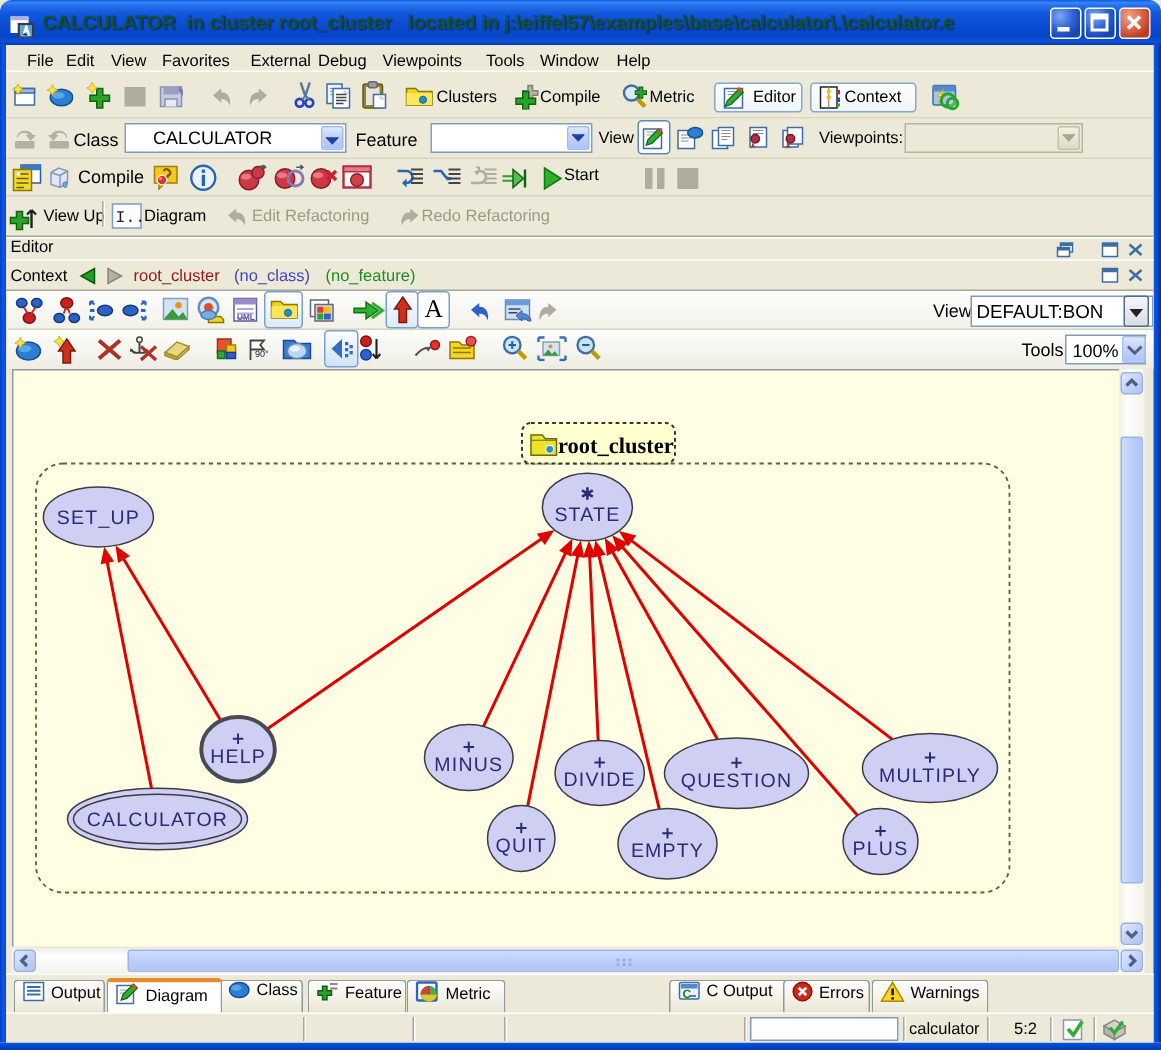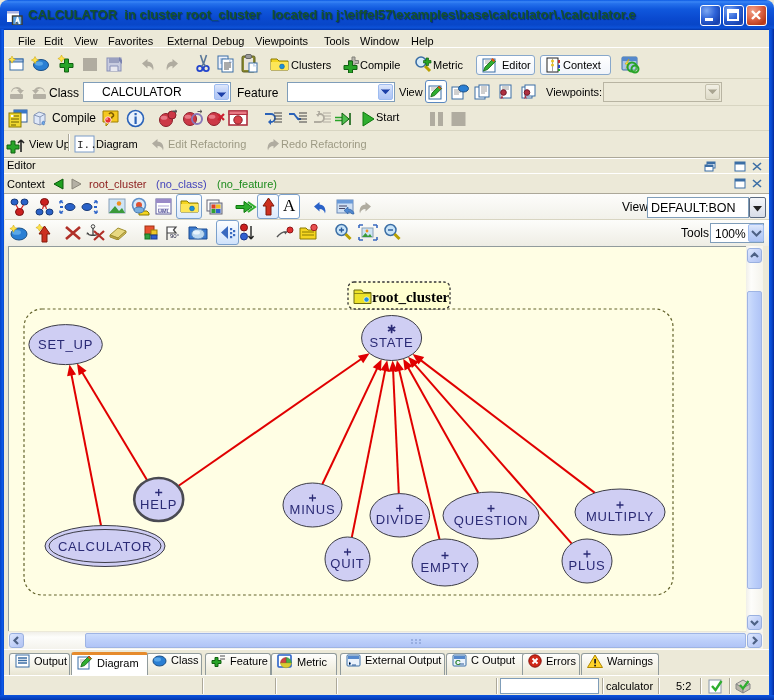--- a/index.html
+++ b/index.html
@@ -453,21 +453,21 @@
 <svg class="icon" style="left:331px;top:4px" width="20" height="17">
       <rect x="1" y="2" width="16" height="13" fill="#cfe0f4" stroke="#6a8ab8"></rect>
       <rect x="1" y="2" width="16" height="3.5" fill="#6a9ad8"></rect>
       <path d="M3 8h8M3 10.5h6" stroke="#446" stroke-width="1"></path>
       <path d="M18 16 a6 5 0 0 0 -6 -5 l0 -2 -4 3.5 4 3.5 0 -2 a4 3.5 0 0 1 4 2 z" fill="#5088d0" stroke="#2a5a9a" stroke-width="0.6"></path>
     </svg>
 <svg class="icon" style="left:350px;top:4px" width="18" height="17">
       <path d="M16 8.5 L10.5 4 v2.5 q-5.5 0 -6 6.5 l0.5 2.5 q1 -4.5 5.5 -4.5 v2.5 z" fill="#b0aca0"></path>
     </svg>
 <span class="lbl" style="left:617px;top:6px;font-size:12px">View</span>
-<div class="abs" style="left:642px;top:3px;width:102px;height:21px;background:#fff;border:1px solid #7f9db9;font-size:12.5px;padding:3px 0 0 3px">DEFAULT:BON</div>
+<div class="abs" style="left:642px;top:3px;width:122px;height:21px;background:#fff;border:1px solid #7f9db9;font-size:12.5px;padding:3px 0 0 3px">DEFAULT:BON</div>
 <div class="abs" style="left:744px;top:3px;width:17px;height:21px;background:linear-gradient(180deg,#f4f6fa,#d8dde8);border:1px solid #5a6a80;border-radius:2px"><svg width="11" height="8" style="margin:7px 0 0 2px">
         <path d="M1 1 h9 l-4.5 5.5 z" fill="#222"></path>
       </svg></div>
 </div>
 <div class="abs" id="dtbB">
 <svg class="icon" style="left:4px;top:4px" width="19" height="17">
       <ellipse cx="10" cy="10" rx="8" ry="6" fill="#2a7fd4" stroke="#1a4f86"></ellipse>
       <ellipse cx="7.5" cy="8.4" rx="4.5" ry="2.4" fill="#5aa7e8"></ellipse>
       <path d="M4.5 1 l1.2 2.4 2.4 1.2 -2.4 1.2 -1.2 2.4 -1.2 -2.4 -2.4 -1.2 2.4 -1.2 z" fill="#ffe24a" stroke="#c8a000" stroke-width="0.5"></path>
     </svg>
@@ -663,25 +663,20 @@
 <span class="tab" style="left:201px;width:66px"><span class="ticon"><svg width="15" height="14">
           <path d="M4 5 h3 v3 h3 v3 h-3 v3 h-3 v-3 H1 v-3 h3 z" fill="#28a428" stroke="#116111" transform="translate(0,-1.5)"></path>
           <path d="M9 2 h5 M9 5 h5" stroke="#888" stroke-width="1.4"></path>
         </svg></span>Feature</span>
 <span class="tab" style="left:267px;width:66px"><span class="ticon"><svg width="16" height="15">
           <rect x="1" y="1" width="13" height="12" rx="1" fill="#fff" stroke="#2a62c8" stroke-width="1.6"></rect>
           <path d="M8.5 8 L8.5 2.5 A5.5 5.5 0 0 1 13.9 8 z" fill="#48b048" stroke="#2e8a2e" stroke-width="0.5" transform="translate(0.5,1)"></path>
           <path d="M8.5 8 L3 8 A5.5 5.5 0 0 1 8.5 2.5 z" fill="#cc4444" stroke="#993030" stroke-width="0.5" transform="translate(0.5,1)"></path>
           <path d="M8.5 8 L13.9 8 A5.5 5.5 0 0 1 3 8 z" fill="#d8cc30" stroke="#a89a20" stroke-width="0.5" transform="translate(0.5,1)"></path>
         </svg></span>Metric</span>
-<span class="tab" style="left:336px;width:105px"><span class="ticon"><svg width="15" height="13">
-          <rect x="1" y="1" width="13" height="11" rx="1" fill="#eaf2fc" stroke="#3b6ea5"></rect>
-          <rect x="2" y="2" width="11" height="3" fill="#5588cc"></rect>
-          <path d="M3 8 l2 1.5 -2 1.5 M6 11 h4" stroke="#2a5a9a" stroke-width="1"></path>
-        </svg></span>External Output</span>
 <span class="tab" style="left:442px;width:79px"><span class="ticon"><svg width="15" height="13">
           <rect x="1" y="1" width="13" height="11" rx="1" fill="#eaf2fc" stroke="#3b6ea5"></rect>
           <rect x="2" y="2" width="11" height="3" fill="#5588cc"></rect>
           <text x="3" y="11" font-size="8" fill="#1e7a1e" font-weight="bold">C</text>
           <path d="M8 10 h4" stroke="#2a5a9a" stroke-width="1"></path>
         </svg></span>C Output</span>
 <span class="tab" style="left:518px;width:58px"><span class="ticon"><svg width="14" height="14">
           <circle cx="7" cy="7" r="6.2" fill="#d02818" stroke="#8a1008"></circle>
           <path d="M4.5 4.5 l5 5 m0 -5 l-5 5" stroke="#fff" stroke-width="1.8"></path>
         </svg></span>Errors</span>

